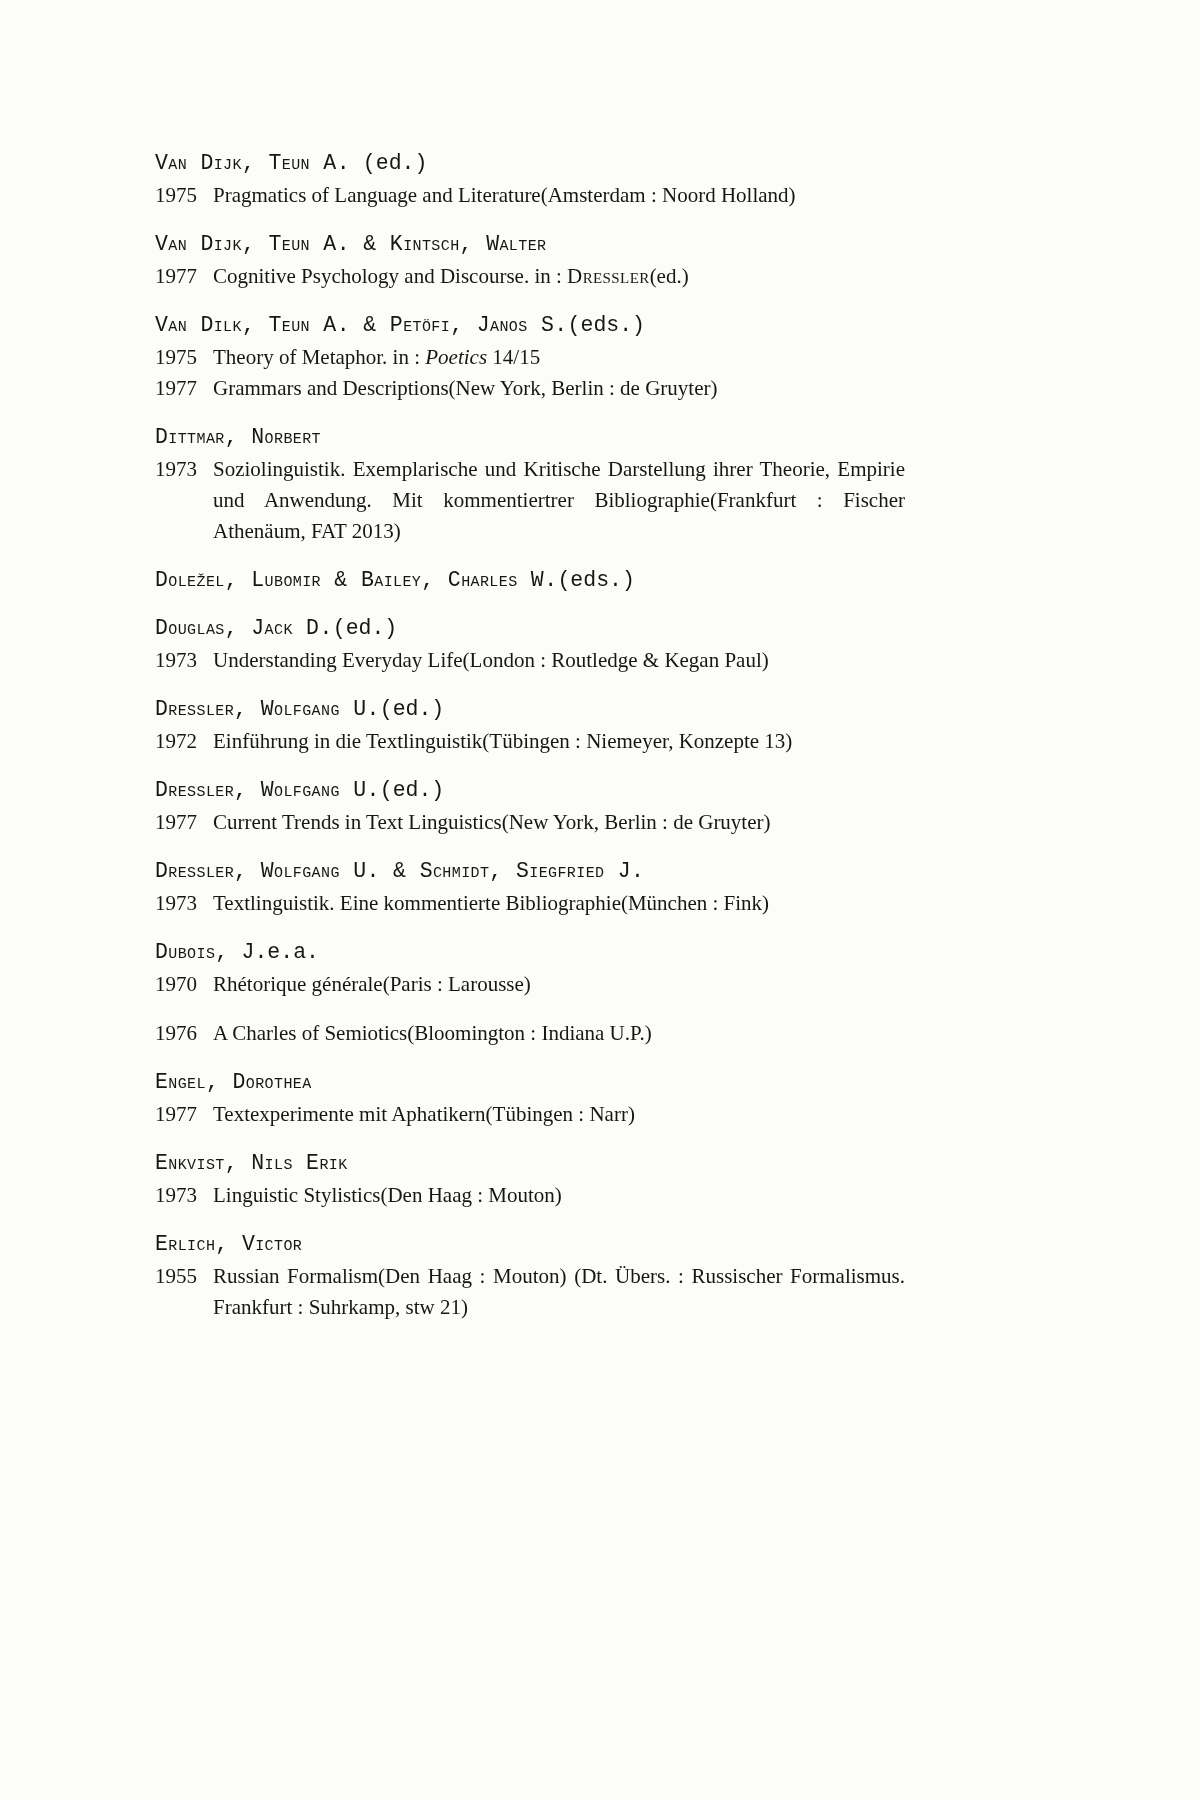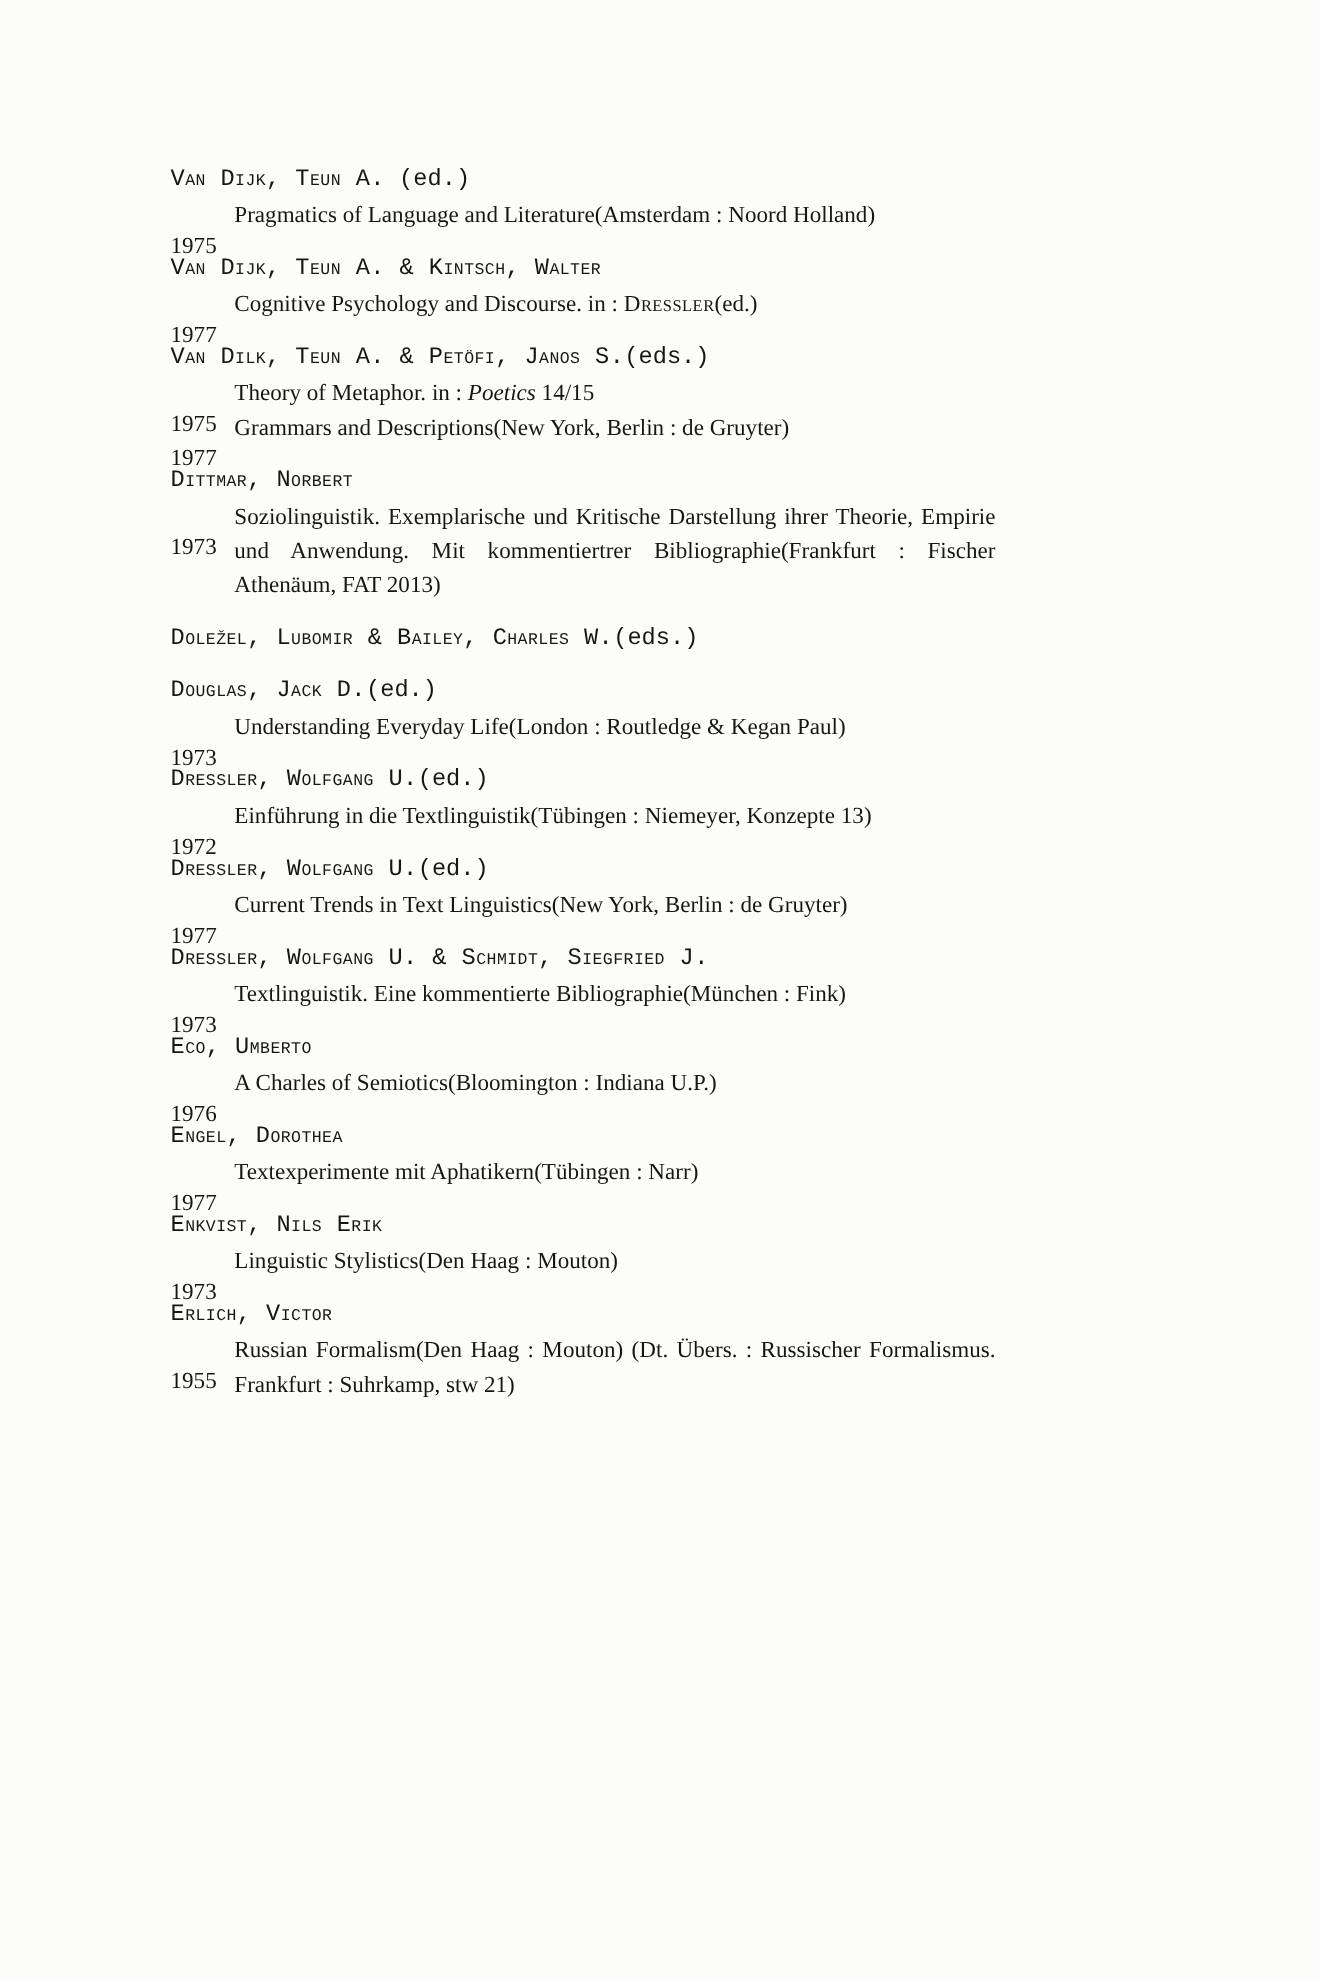--- a/index.html
+++ b/index.html
@@ -47,21 +47,20 @@
     padding-left: 58px;
     font-size: 21px;
     line-height: 31px;
     text-align: justify;
   }
   .year {
     position: absolute;
     left: 0;
     top: 0;
     text-align: left;
-    margin-top: 28px;
   }
   .it {
     font-style: italic;
     margin-top: 48px;
   }
   .footer {
     position: absolute;
     left: 155px;
     top: 1388px;
     width: 730px;
@@ -118,23 +117,26 @@
     <article class="entry">
       <div class="author"><span class="sc">Dressler, Wolfgang U.</span><span>(ed.)</span></div>
       <p class="work"><span class="year">1977</span><span class="title">Current Trends in Text Linguistics(New York, Berlin : de Gruyter)</span></p>
     </article>
 
     <article class="entry">
       <div class="author"><span class="sc">Dressler, Wolfgang U. &amp; Schmidt, Siegfried J.</span><span></span></div>
       <p class="work"><span class="year">1973</span><span class="title">Textlinguistik. Eine kommentierte Bibliographie(München : Fink)</span></p>
     </article>
 
+    <article class="entry">
+      <div class="author"><span class="sc">Dubois,</span><span> J.e.a.</span></div>
+      <p class="work"><span class="year">1970</span><span class="title">Rhétorique générale(Paris : Larousse)</span></p>
+    </article>
 
     <article class="entry">
-      <div class="author"><span class="sc">Eco, Umberto</span><span></span></div>
       <p class="work"><span class="year">1976</span><span class="title">A Charles of Semiotics(Bloomington : Indiana U.P.)</span></p>
     </article>
 
     <article class="entry">
       <div class="author"><span class="sc">Engel, Dorothea</span><span></span></div>
       <p class="work"><span class="year">1977</span><span class="title">Textexperimente mit Aphatikern(Tübingen : Narr)</span></p>
     </article>
 
     <article class="entry">
       <div class="author"><span class="sc">Enkvist, Nils Erik</span><span></span></div>

